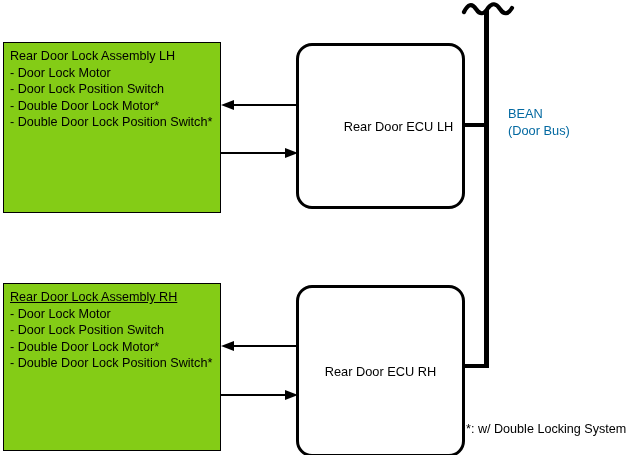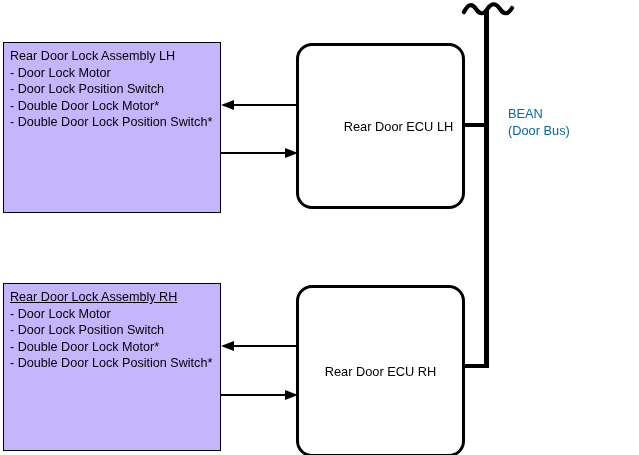--- a/index.html
+++ b/index.html
@@ -11,21 +11,21 @@
     position: relative;
     width: 639px;
     height: 455px;
     background: #ffffff;
     font-family: "Liberation Sans", sans-serif;
     overflow: hidden;
   }
   .assembly-box {
     position: absolute;
     border: 1.6px solid #000000;
-    background: #c4b5fd;
+    background: #84cc16;
     box-sizing: border-box;
     padding-left: 16px;
   }
   .assembly-text {
     position: absolute;
     left: 6px;
     top: 5px;
     font-size: 12.6px;
     line-height: 16.6px;
     color: #000000;
@@ -134,14 +134,15 @@
   <div class="bus-line" style="left:462px; top:363.5px; width:26.5px; height:4.5px;"></div>
 
   <span class="break-symbol" style="left:460px; top:0px;">
     <svg width="56" height="22" viewBox="0 0 56 22">
       <path d="M 4 12 Q 10 0 16 9 Q 22 18 28 8 Q 34 0 40 9 Q 46 18 52 8" fill="none" stroke="#000000" stroke-width="4.2" stroke-linecap="round"></path>
     </svg>
   </span>
 
   <div class="bus-label" style="left:508px; top:105px;"><span>BEAN</span><br><span>(Door Bus)</span></div>
 
+  <div class="footnote" style="left:466px; top:422px;">*: w/ Double Locking System</div>
 
 </div>
 
 </body></html>

